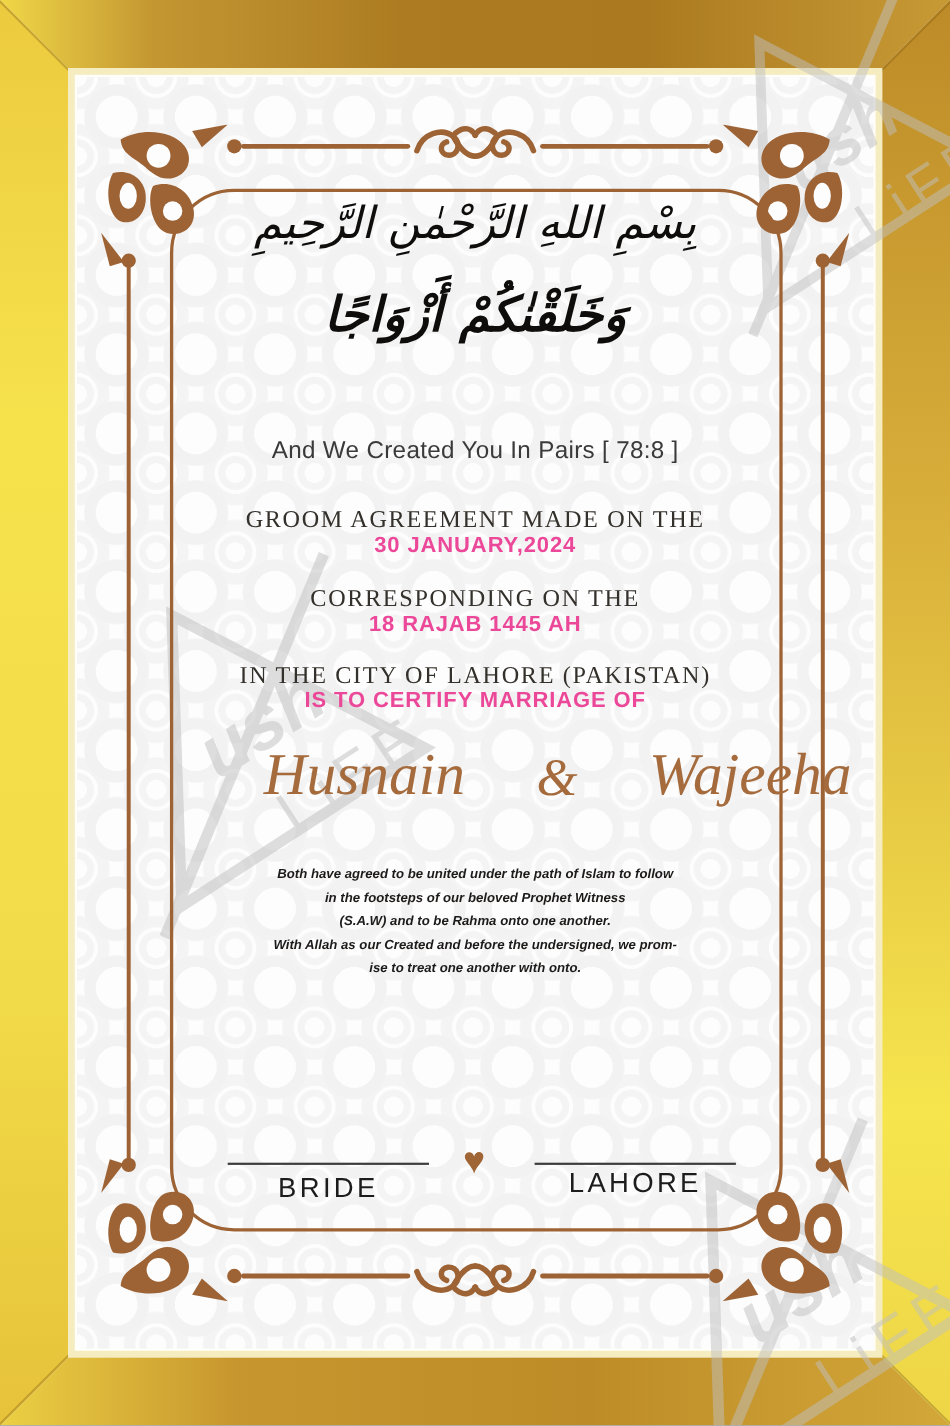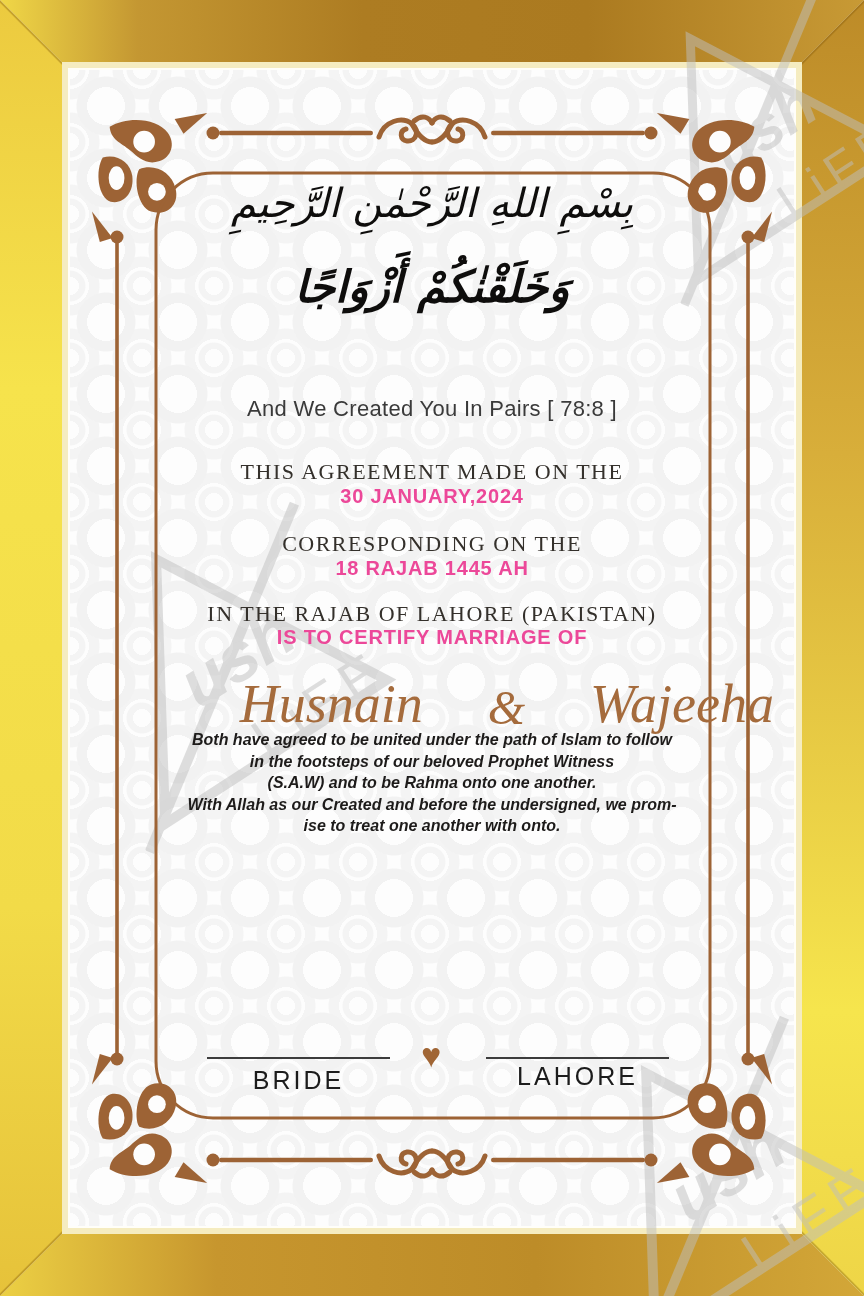--- a/index.html
+++ b/index.html
@@ -65,21 +65,21 @@
   .translation{top:396px;font-size:22px;color:#3a3a3a;letter-spacing:.3px;
     font-family:"Liberation Sans",sans-serif;}
   .serifline{font-family:"Liberation Serif",serif;font-size:22px;letter-spacing:1.5px;color:#34302b;}
   .serifbold{font-family:Liberation Sans, sans-serif;font-size:20px;font-weight:700;letter-spacing:.8px;color:#ec4899;}
   .l-agree{top:459px;} .l-date{top:485px;}
   .l-corr{top:531px;}  .l-hijri{top:557px;}
   .l-city{top:601px;}  .l-certify{top:626px;}
   .names{top:664px;display:flex;justify-content:flex-end;align-items:flex-start;gap:65px;
     font-family:Liberation Serif, serif;font-style:italic;font-size:54px;color:#a56b3c;line-height:1.5;}
   .names .amp{font-size:48px;padding-top:8px;}
-  .vows{top:729px;font-size:16px;line-height:21.5px;font-weight:700;font-style:italic;color:#1d1b1a;}
+  .vows{top:784px;font-size:12px;line-height:21.5px;font-weight:700;font-style:italic;color:#1d1b1a;}
   .sigline{position:absolute;top:1057px;height:1.6px;background:#3c3c3c;}
   .sigline-left{left:207px;width:183px;}
   .sigline-right{left:486px;width:183px;}
   .siglabel{position:absolute;top:1066px;width:183px;text-align:center;
     font-size:25px;letter-spacing:3px;color:#1c1c1c;font-family:"Liberation Sans",sans-serif;}
   .siglabel-bride{left:207px;}
   .siglabel-groom{left:486px;top:1062px;}
   .heart{position:absolute;left:421px;top:1038px;font-size:34px;color:#a06534;line-height:1;}
 </style>
 </head>
@@ -194,25 +194,25 @@
     </svg>
 
   <svg class="innerframe" width="864" height="1296" viewBox="0 0 864 1296">
     <path d="M 213 173 H 653 A 57 57 0 0 1 710 230 V 1061 A 57 57 0 0 1 653 1118 H 213 A 57 57 0 0 1 156 1061 V 230 A 57 57 0 0 1 213 173 Z" fill="none" stroke="#9d6335" stroke-width="3"></path>
   </svg>
 
   <div class="tc arabic bismillah">بِسْمِ اللهِ الرَّحْمٰنِ الرَّحِيمِ</div>
   <div class="tc arabic verse">وَخَلَقْنٰكُمْ أَزْوَاجًا</div>
   <div class="tc translation">And We Created You In Pairs [ 78:8 ]</div>
 
-  <div class="tc serifline l-agree">THIS AGREEMENT MADE ON THE</div>
+  <div class="tc serifline l-agree">GROOM AGREEMENT MADE ON THE</div>
   <div class="tc serifbold l-date">30 JANUARY,2024</div>
   <div class="tc serifline l-corr">CORRESPONDING ON THE</div>
   <div class="tc serifbold l-hijri">18 RAJAB 1445 AH</div>
-  <div class="tc serifline l-city">IN THE RAJAB OF LAHORE (PAKISTAN)</div>
+  <div class="tc serifline l-city">IN THE CITY OF LAHORE (PAKISTAN)</div>
   <div class="tc serifbold l-certify">IS TO CERTIFY MARRIAGE OF</div>
 
   <div class="tc names">
     <span>Husnain</span>
     <span class="amp">&amp;</span>
     <span>Wajeeha</span>
   </div>
 
   <div class="tc vows">
     <div>Both have agreed to be united under the path of Islam to follow</div>

